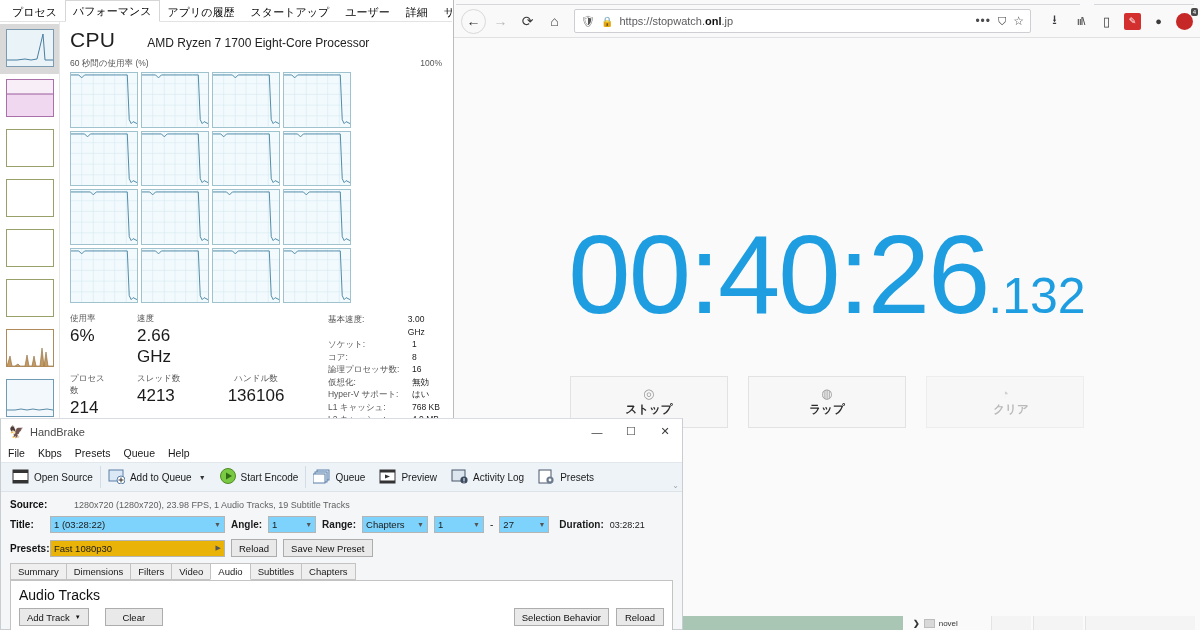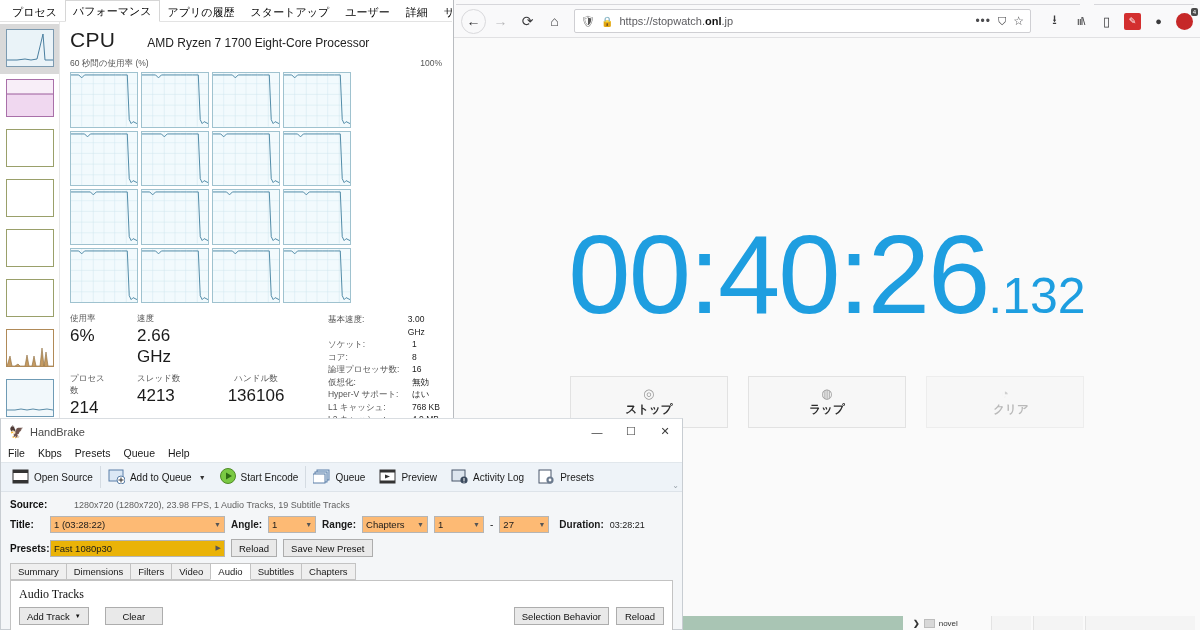--- a/index.html
+++ b/index.html
@@ -147,36 +147,36 @@
   .hb-tb { display: flex; align-items: center; gap: 5px; padding: 0 7px; height: 30px; font-size: 10px; color: #1a1a1a; }
   .hb-sep { width: 1px; height: 22px; background: #d4dbe2; }
   .hb-tb .cap { white-space: nowrap; }
   .hb-caret { font-size: 7px; color: #333; margin-left: 2px; }
   .hb-grip { position: absolute; right: 3px; bottom: 1px; font-size: 8px; color: #9aa3ab; }
   .hb-form { padding: 7px 9px 0 9px; font-size: 10px; color: #1a1a1a; background: #f4f6f8; }
   .frow { display: flex; align-items: center; gap: 6px; margin-bottom: 6px; }
   .flab { width: 34px; font-size: 10px; color: #111; font-weight: bold; }
   .fsrc { font-size: 9px; color: #5f5f5f; margin-left: 24px; }
   .combo {
-    height: 17px; border: 1px solid #b5b5b5; background: #fdba74; display: flex;
+    height: 17px; border: 1px solid #b5b5b5; background: #7dd3fc; display: flex;
     align-items: center; padding: 0 3px; font-size: 9.5px; color: #1a1a1a; position: relative;
   }
   .combo .arrow { margin-left: auto; font-size: 7px; color: #555; padding-left: 4px; }
   .combo.grey { background: #eab308; }
   .btn-sm {
     height: 18px; border: 1px solid #adadad; background: #e9e9e9; font-size: 9.5px;
     padding: 0 7px; display: flex; align-items: center; color: #111;
   }
   .hb-tabs { display: flex; gap: 0; padding-left: 9px; margin-top: 2px; font-size: 9.5px; }
   .hb-tab { padding: 2px 7px; border: 1px solid #c3c3c3; background: #efefef; color: #1a1a1a; margin-right: -1px; }
   .hb-tab.active { background: #fff; border-bottom-color: #fff; position: relative; z-index: 2; }
   .hb-panel {
     margin: 0 9px; border: 1px solid #c3c3c3; background: #fff; height: 58px; padding: 6px 8px; position: relative;
   }
-  .hb-panel-title { font-size: 12px; color: #111; margin-bottom: 5px; font-family: Liberation Serif, serif; }
+  .hb-panel-title { font-size: 14px; color: #111; margin-bottom: 5px; }
   .hb-panel-row { display: flex; align-items: center; gap: 8px; }
   .hb-panel-right { margin-left: auto; display: flex; gap: 7px; }
 </style>
 </head>
 <body>
 
 <div id="root">
 
   <div id="taskmgr">
     <div class="tm-tabs" id="tm-tabs">

